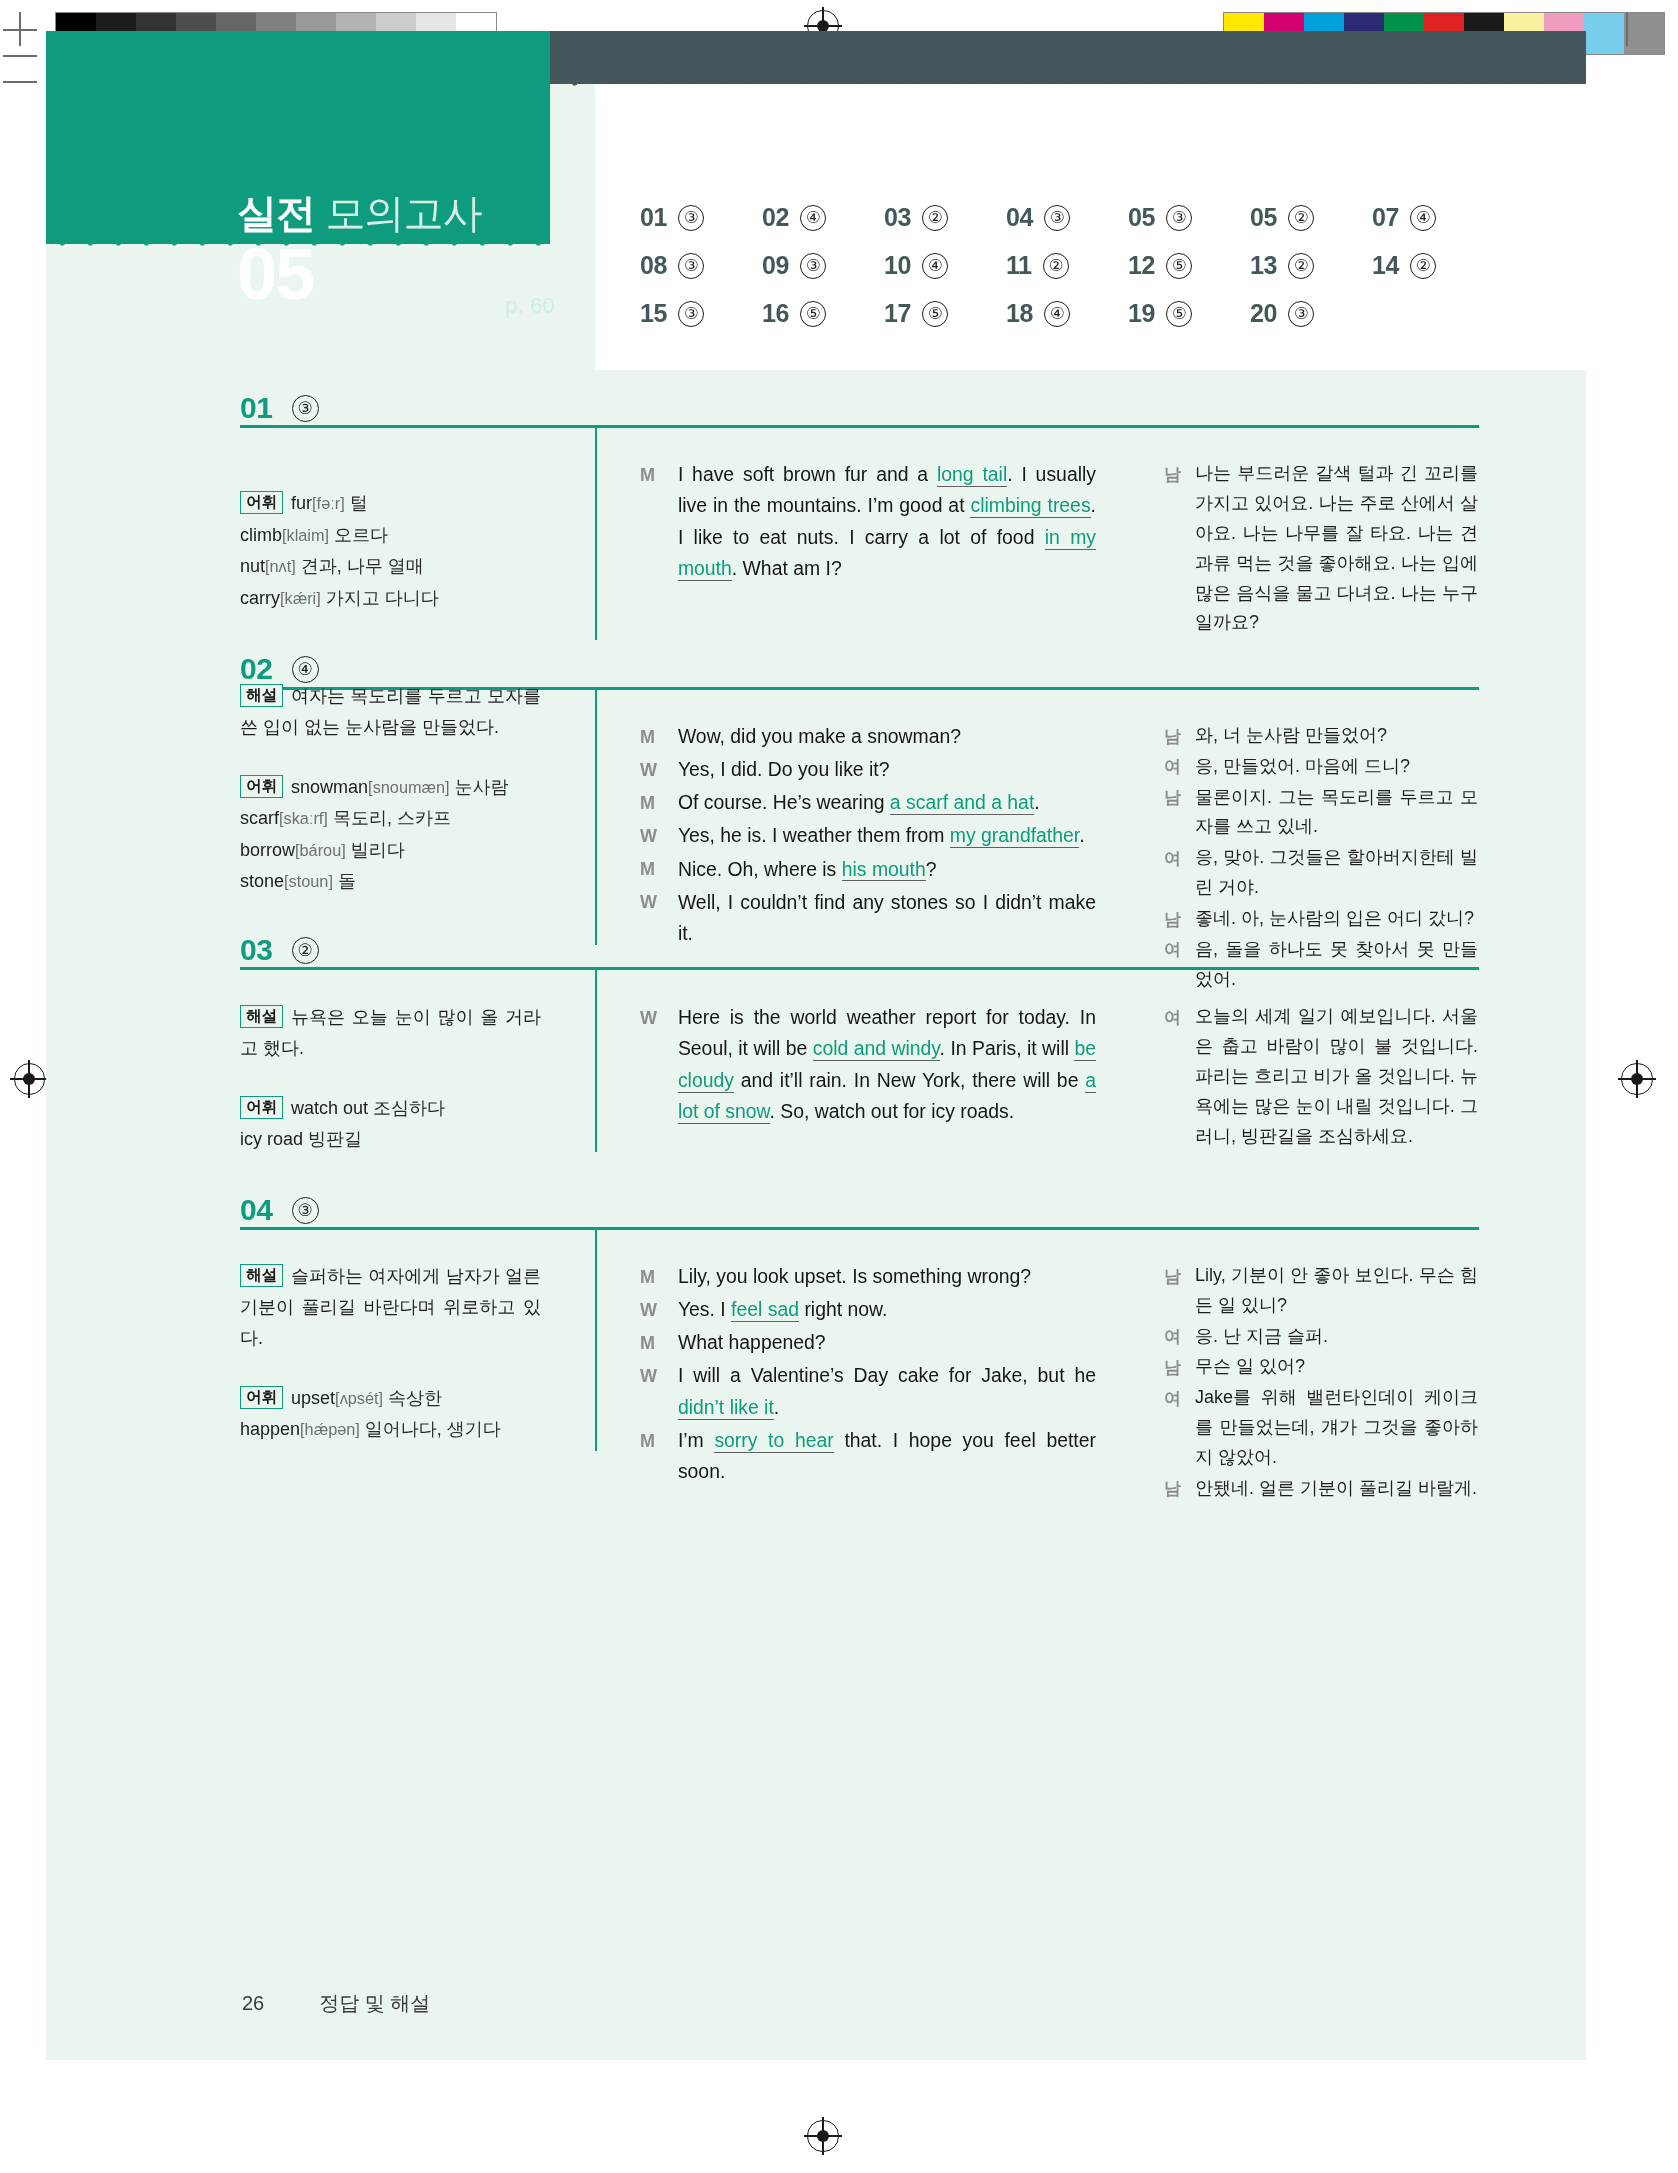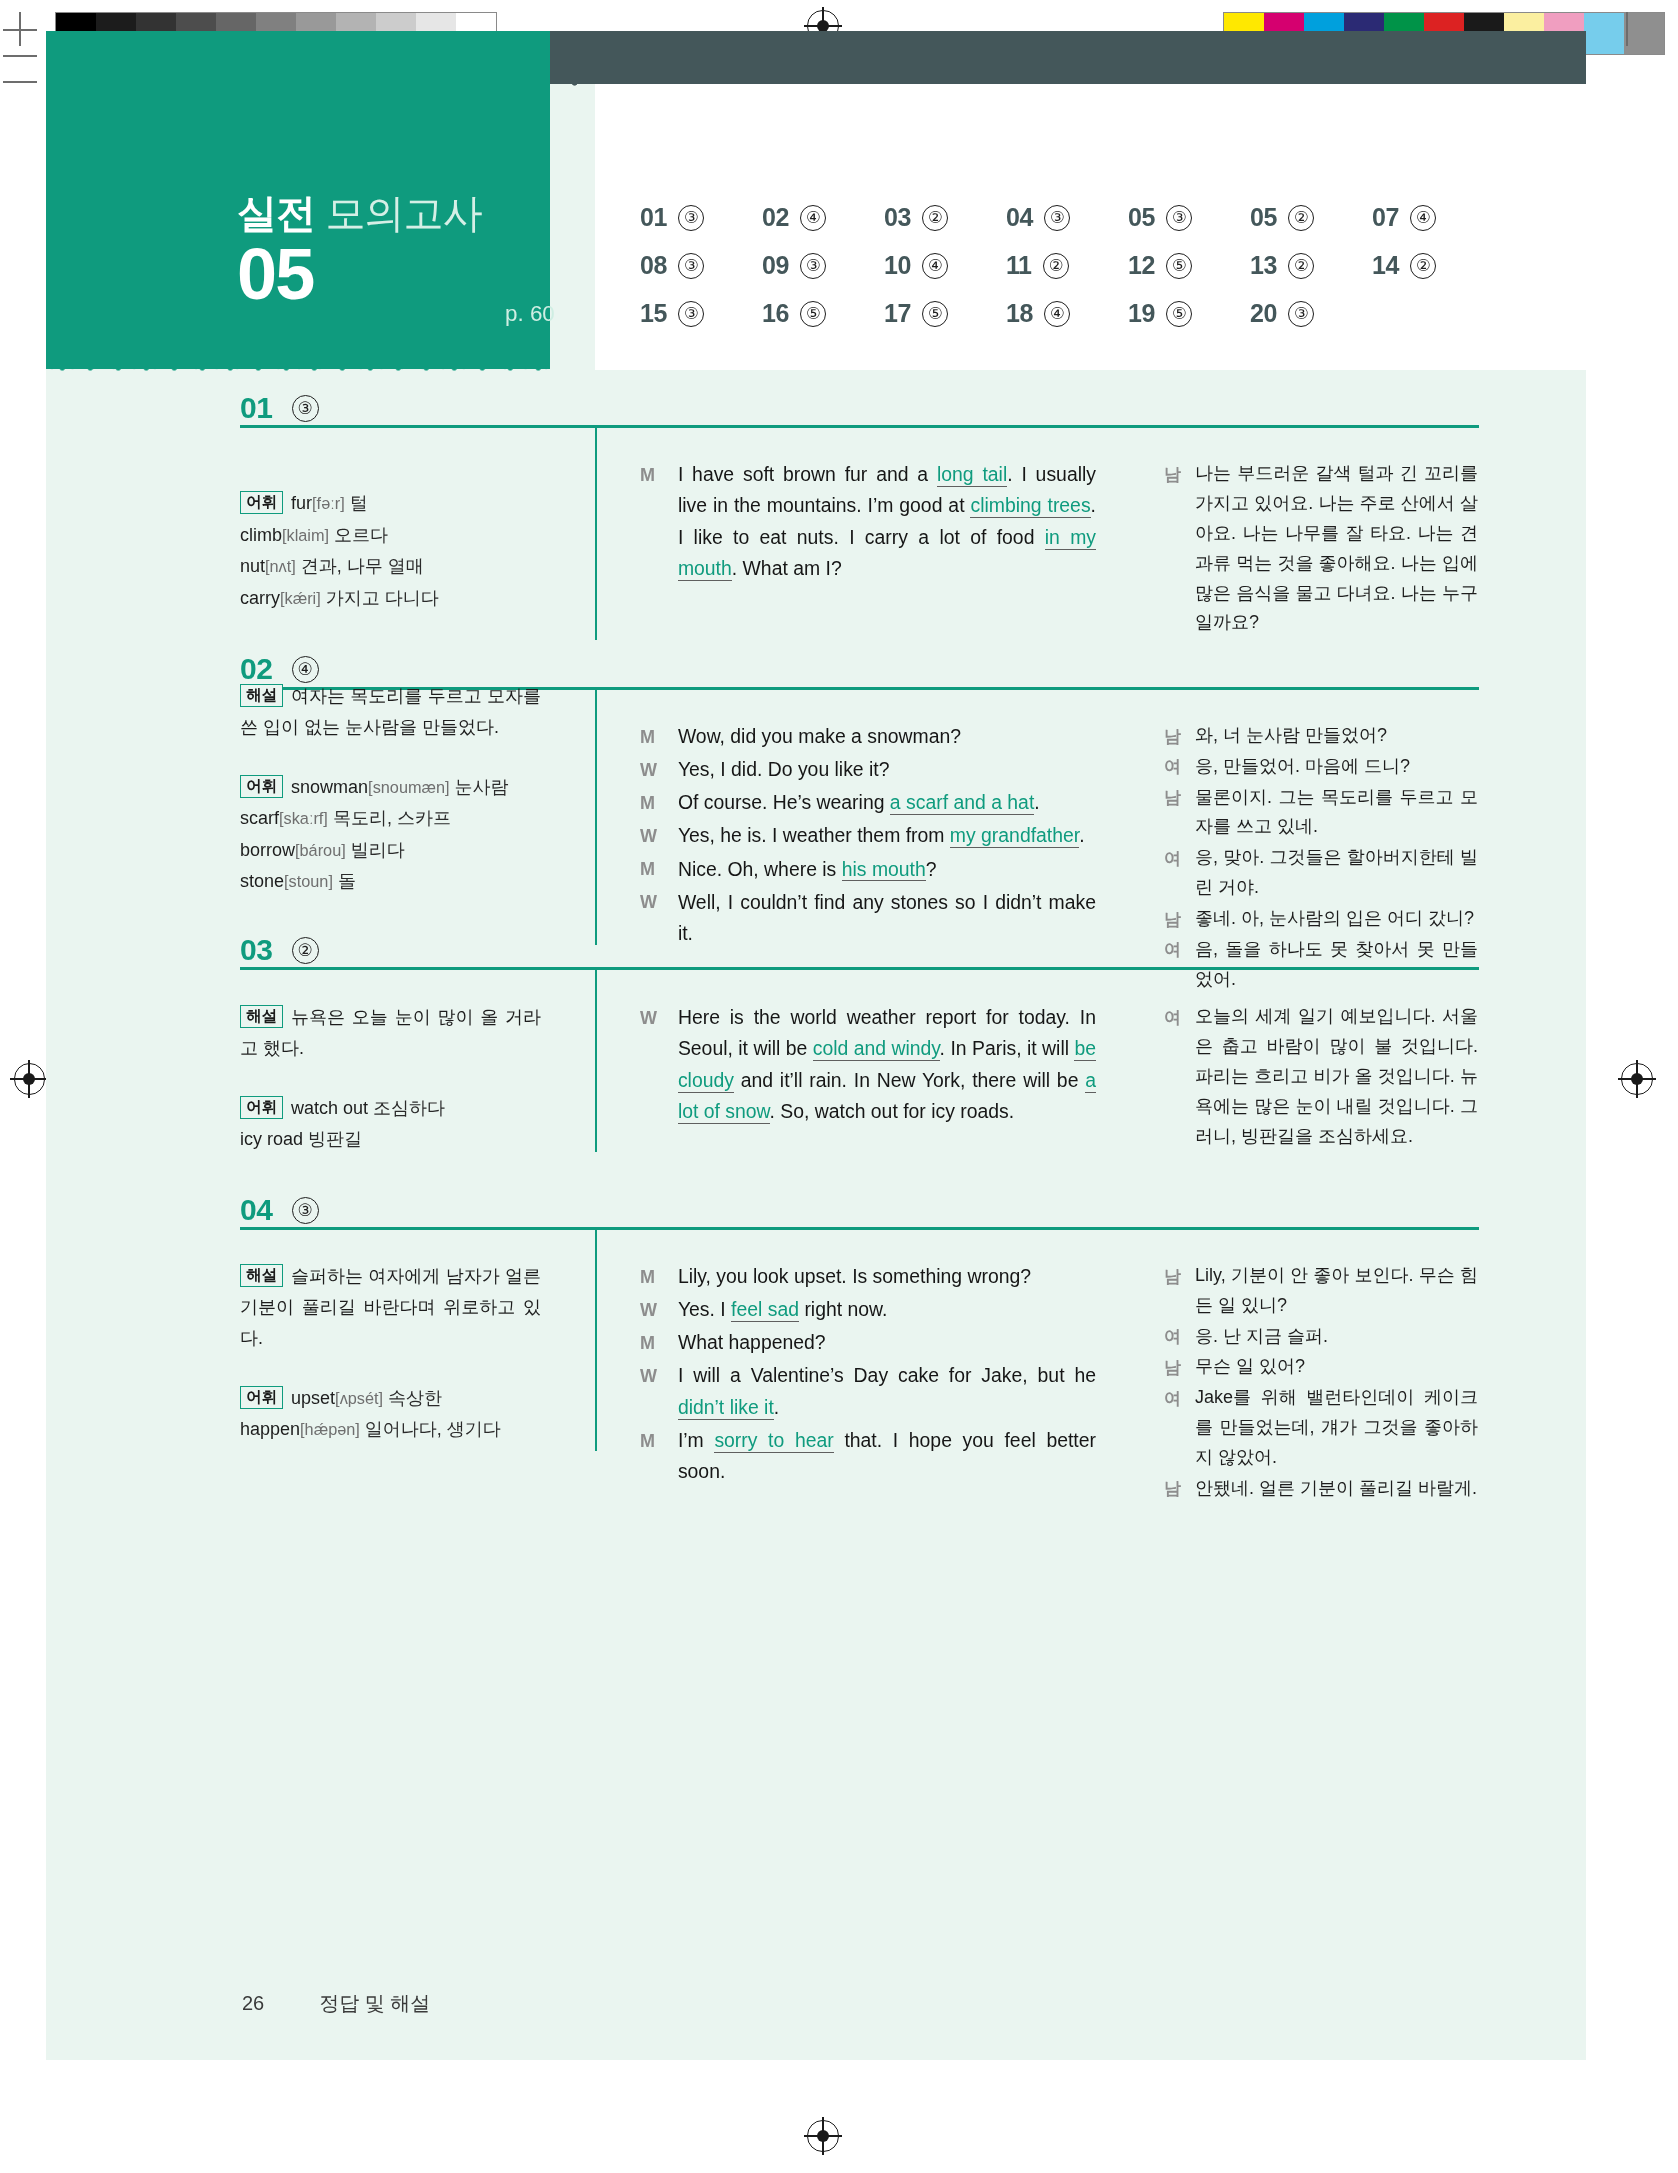--- a/index.html
+++ b/index.html
@@ -105,21 +105,21 @@
     height: 286px;
     background: #ffffff;
   }
 
   
   .teal-tab {
     position: absolute;
     left: 0;
     top: 0;
     width: 504px;
-    height: 338px;
+    height: 213px;
     background: #0f9b7e;
   }
   .teal-tab::after {
     content: "";
     position: absolute;
     left: 0; right: 0; bottom: -8.6px;
     height: 13.8px;
     background:
       radial-gradient(circle at 6px 0, #0f9b7e 4.3px, transparent 5.2px) repeat-x 0 0 / 20.6px 13.8px,
       radial-gradient(circle at 16.3px 3.4px, #0f9b7e 2.6px, transparent 3.4px) repeat-x 0 0 / 28px 13.8px;
@@ -136,21 +136,21 @@
   .t-num {
     font-size: 72px;
     font-weight: 700;
     line-height: 0.95;
     margin-top: 6.9px;
     letter-spacing: -1.7px;
   }
   .t-page {
     position: absolute;
     left: 268px;
-    top: 108px;
+    top: 100px;
     font-size: 22.4px;
     font-weight: 300;
     color: #cfeee3;
     white-space: nowrap;
   }
 
   
   .answer-grid {
     position: absolute;
     left: 594px;

